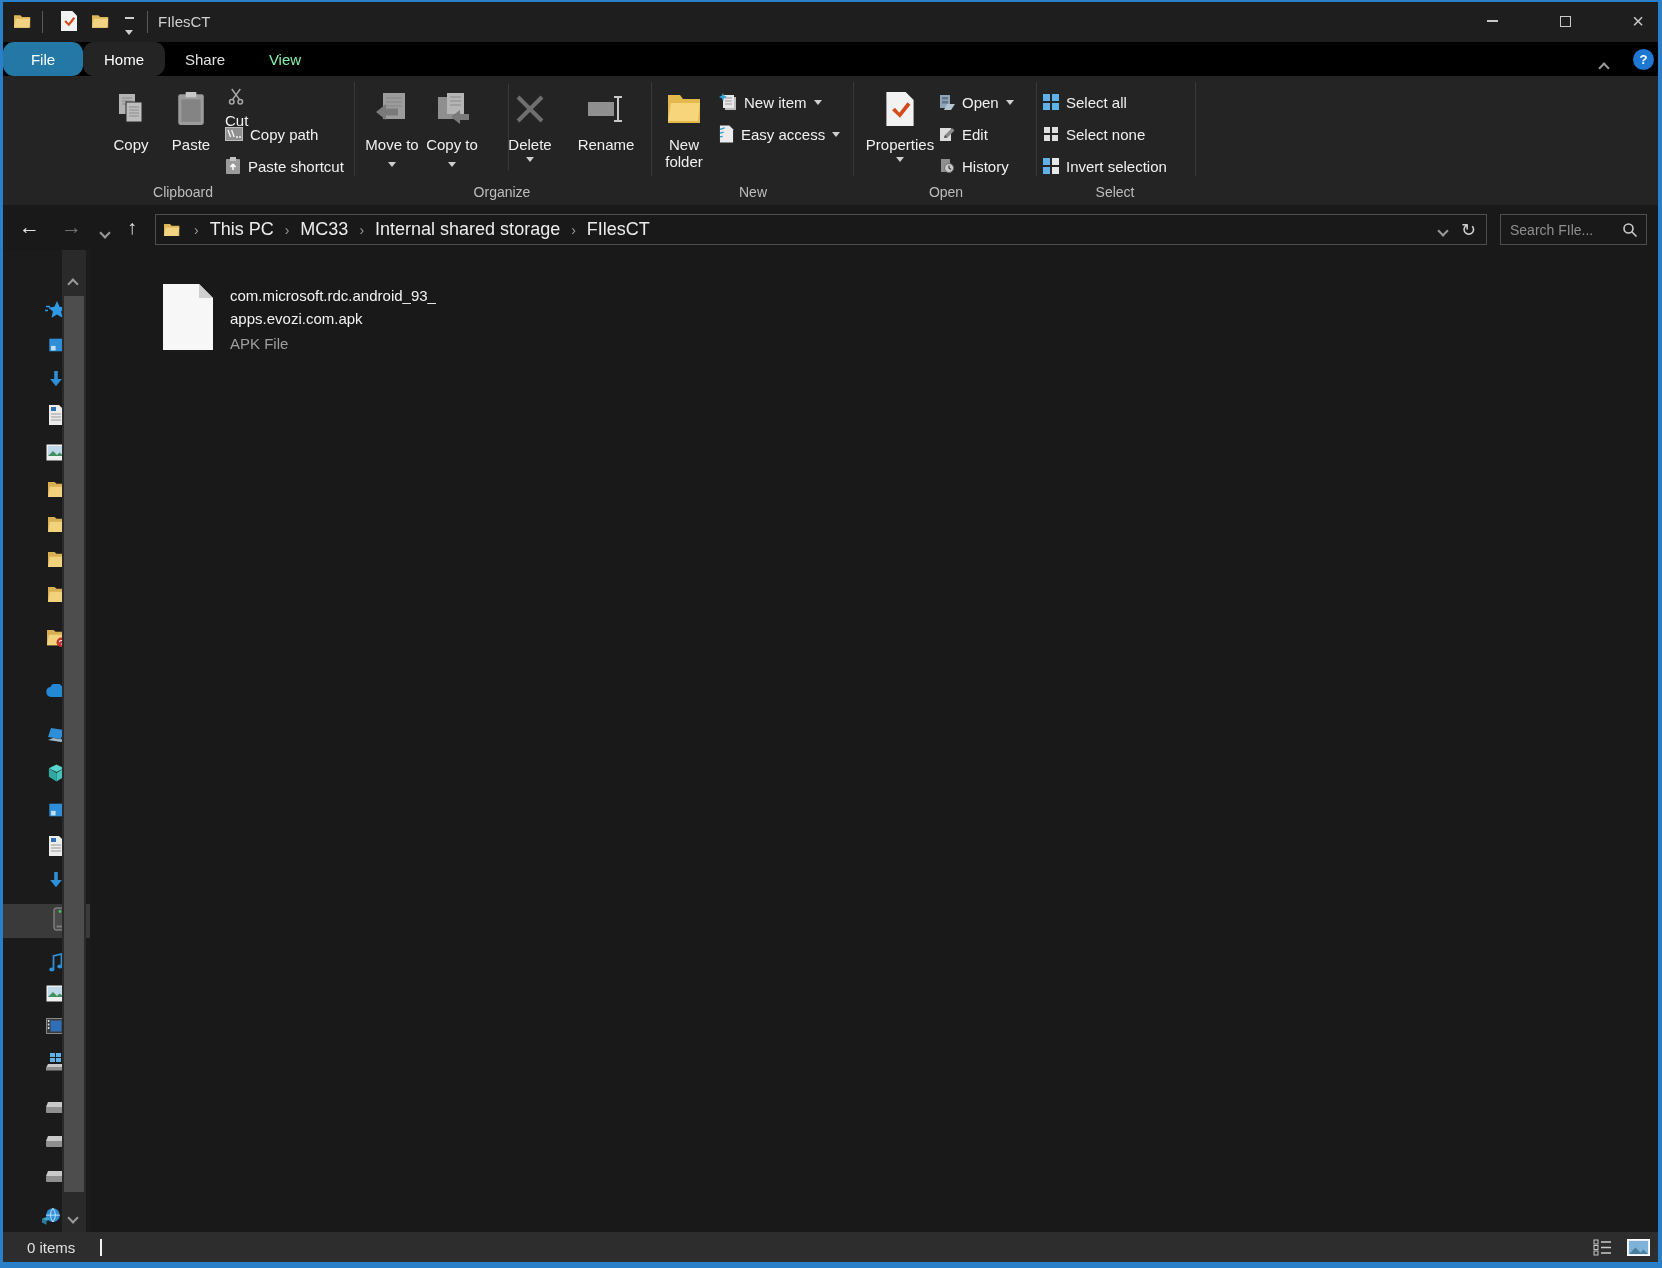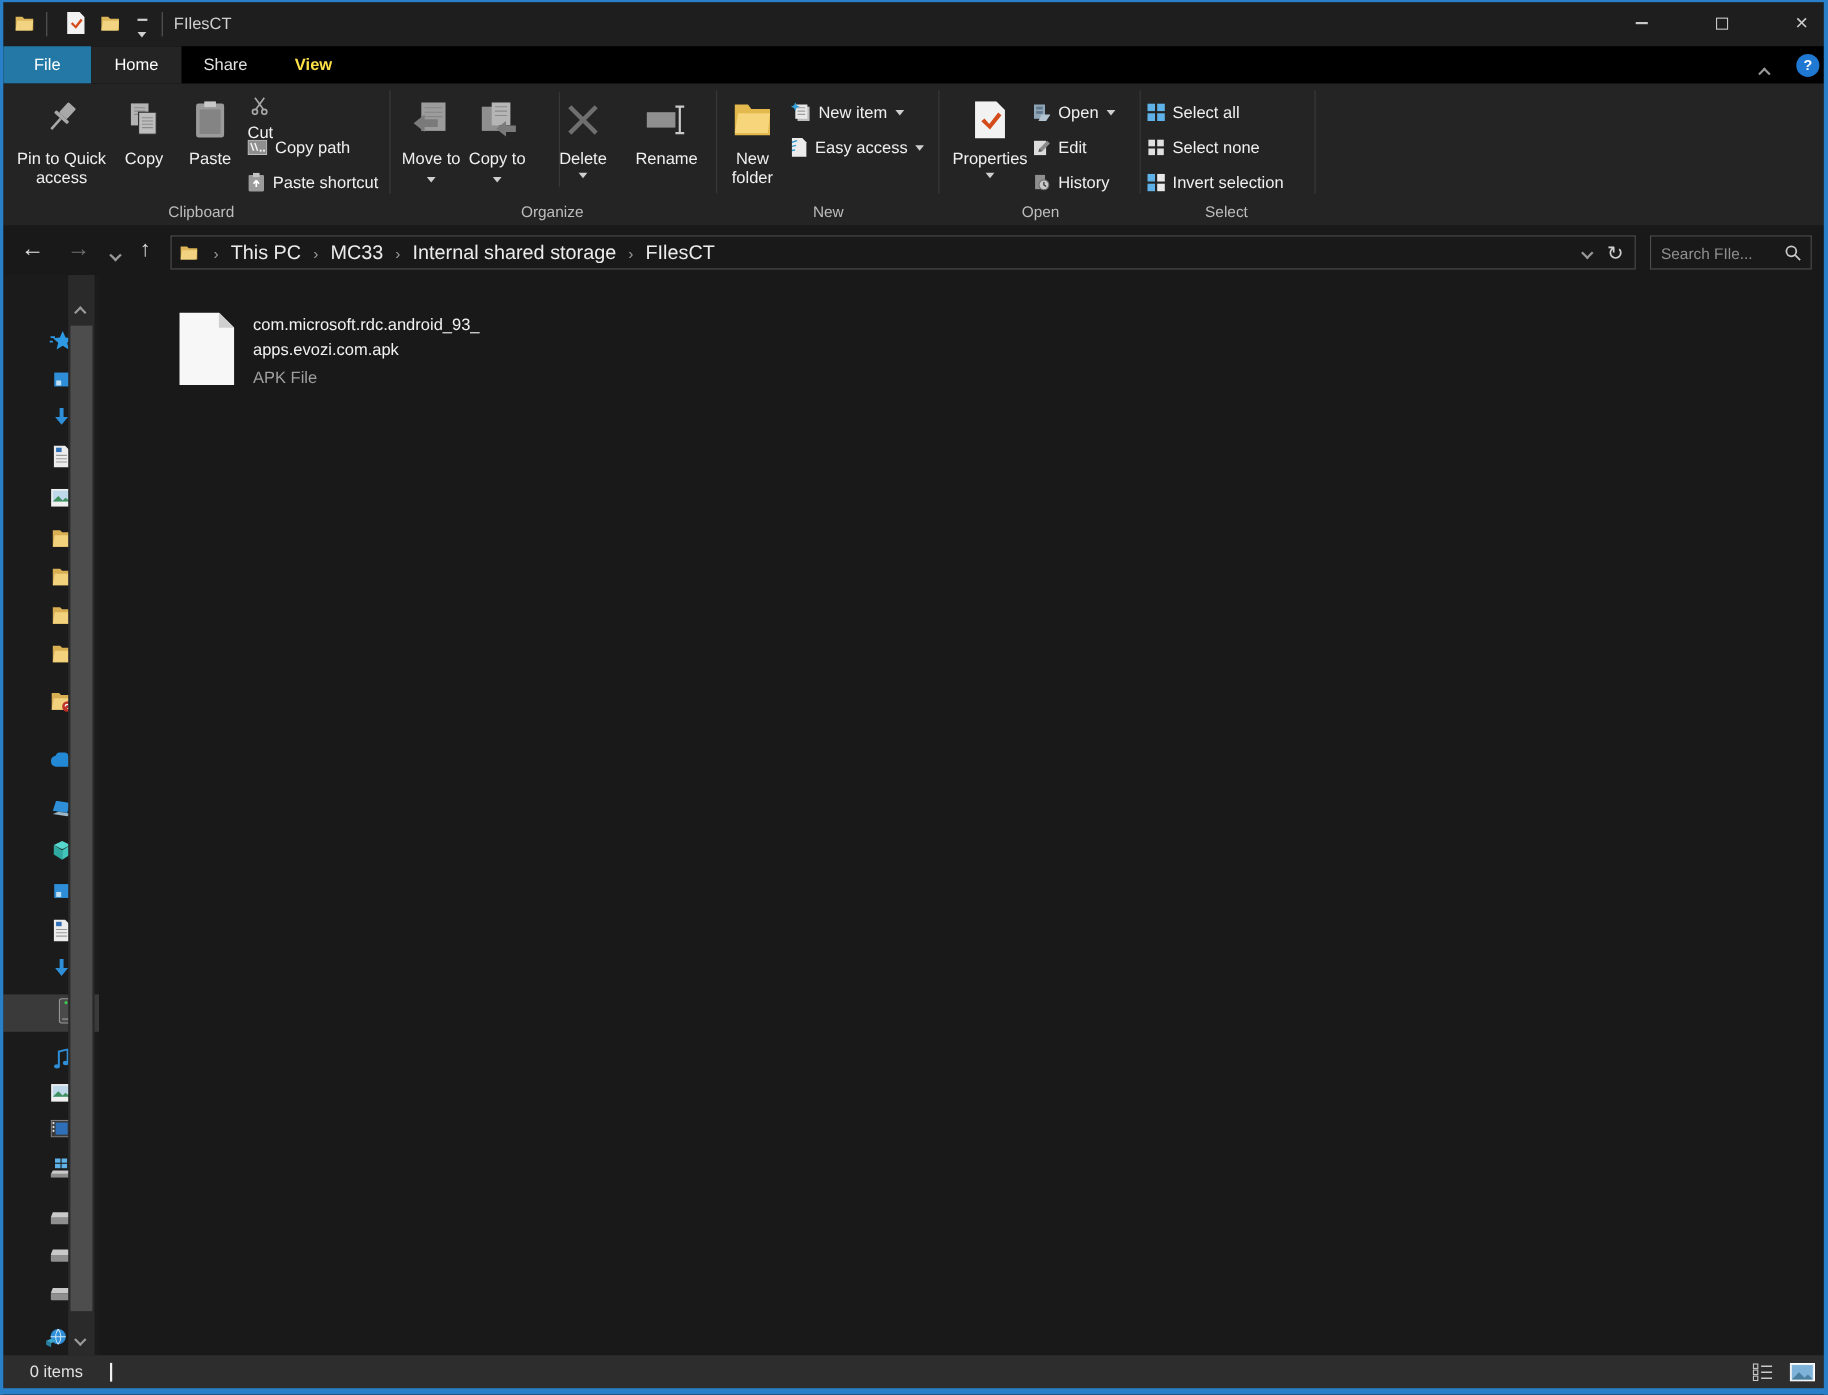--- a/index.html
+++ b/index.html
@@ -23,25 +23,25 @@
   .titlebar{left:3px;top:2px;width:1655px;height:40px;background:#1e1e1e;}
   .qat-sep{width:1px;height:22px;background:#5a5a5a;top:9px;}
   .win-title{top:11px;font-size:15px;color:#d0d0d0;white-space:nowrap;}
   .winbtn{top:0;width:46px;height:38px;display:flex;align-items:center;justify-content:center;color:#c9c9c9;}
   .min-glyph{width:11px;height:2px;background:#c9c9c9;}
   .max-glyph{width:11px;height:11px;border:1px solid #c9c9c9;}
   .close-glyph{font-size:20px;line-height:20px;color:#c9c9c9;}
 
   
   .tabstrip{left:3px;top:42px;width:1655px;height:34px;background:#000;}
-  .tab{top:0;height:34px;display:flex;align-items:center;justify-content:center;font-size:15px;}
+  .tab{top:0;height:34px;display:flex;align-items:center;justify-content:center;font-size:15px;border-radius:11px;}
   .tab-file{left:0;width:80px;background:var(--file-tab-bg,#2378a5);color:#fff;}
   .tab-home{left:80px;width:82px;background:var(--ribbon-bg,#242424);color:#fff;}
   .tab-share{left:162px;width:80px;color:#e0e0e0;}
-  .tab-view{left:242px;width:80px;color:#fde047;font-weight:bold;}
+  .tab-view{left:242px;width:80px;color:#86efac;}
   .help-circle{left:1633px;top:49px;width:21px;height:21px;border-radius:50%;background:var(--help-bg,#1f78d1);
     color:#fff;font-weight:bold;font-size:13px;display:flex;align-items:center;justify-content:center;}
 
   
   .chev{display:inline-block;width:8px;height:8px;border-right:2px solid #9a9a9a;border-bottom:2px solid #9a9a9a;}
   .chev.up{transform:rotate(-135deg);}
   .chev.down{transform:rotate(45deg);}
   .tri{display:inline-block;width:0;height:0;border-left:4px solid transparent;border-right:4px solid transparent;border-top:5px solid #cfcfcf;}
   .qat-caret-bar{width:9px;height:2px;background:#cfcfcf;margin:0 auto 2px;}
 
@@ -131,32 +131,20 @@
   <div class="abs tab tab-file">File</div>
   <div class="abs tab tab-home">Home</div>
   <div class="abs tab tab-share">Share</div>
   <div class="abs tab tab-view">View</div>
 </div>
 <div class="abs" style="left:1600px;top:58px;"><span class="chev up"></span></div>
 <div class="abs help-circle">?</div>
 
 <div class="abs ribbon">
 
-  <div class="abs bigbtn" style="left:8px;width:90px;">
-    <div class="icbox">
-      <svg width="36" height="36" viewBox="0 0 34 34">
-          <g fill="#a8a8a8" transform="rotate(42 17 14)">
-            <rect x="13" y="1" width="9" height="12" rx="1"></rect>
-            <rect x="10" y="13" width="15" height="3" rx="1"></rect>
-            <rect x="16.6" y="16" width="2.2" height="12"></rect>
-          </g>
-        </svg>
-    </div>
-    <span class="lbl">Pin to Quick access</span>
-  </div>
   <div class="abs bigbtn" style="left:102px;width:52px;">
     <div class="icbox">
       <svg width="32" height="32" viewBox="0 0 32 32">
           <rect x="4" y="1" width="16" height="20" fill="#b3b3b3"></rect>
           <path d="M7 5h10M7 8h10M7 11h10" stroke="#8a8a8a"></path>
           <rect x="11" y="9" width="16" height="20" fill="#bdbdbd" stroke="#2b2b2b"></rect>
           <path d="M14 14h10M14 17h10M14 20h10M14 23h10" stroke="#8a8a8a"></path>
         </svg>
     </div>
     <span class="lbl">Copy</span>

